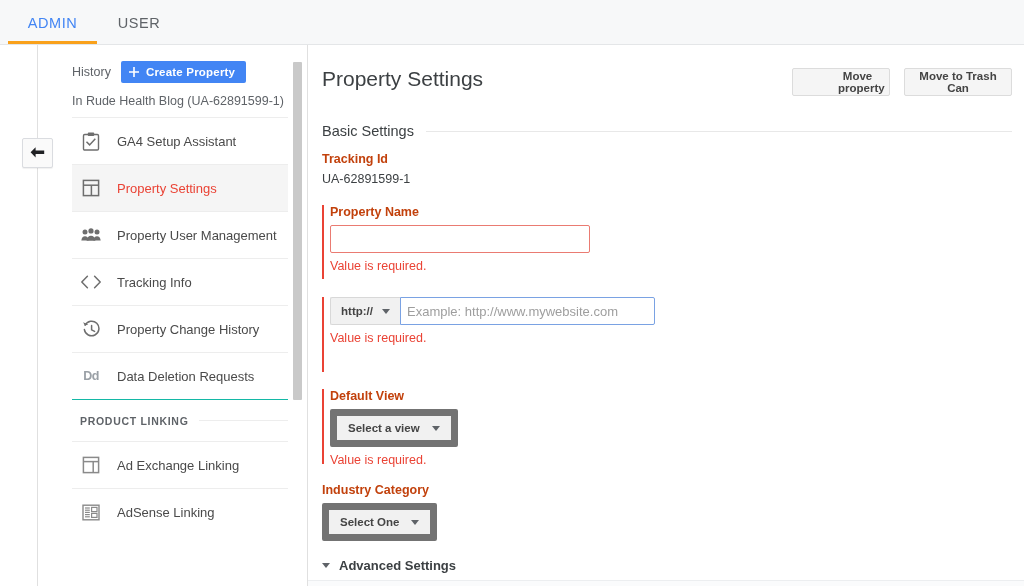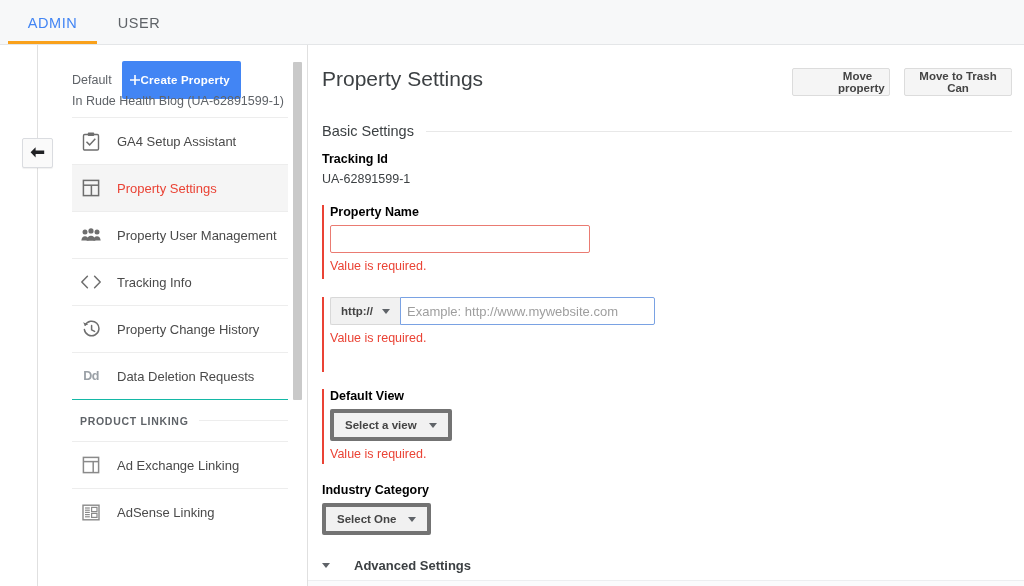--- a/index.html
+++ b/index.html
@@ -103,24 +103,25 @@
     gap: 10px;
   }
   .prop-label {
     font-size: 12.5px;
     color: #5f6368;
   }
   .create-btn {
     background: #4285f4;
     border: none;
     border-radius: 2px;
-    height: 38px;
+    height: 22px;
     padding: 0 11px 0 7px;
     display: flex;
     align-items: center;
+    gap: 6px;
     cursor: pointer;
     font-family: "Liberation Sans", sans-serif;
   }
   .create-btn .lbl {
     color: #ffffff;
     font-size: 11.5px;
     font-weight: bold;
     letter-spacing: 0.2px;
   }
   .plus-icon { display: block; }
@@ -281,21 +282,21 @@
     background: #e8e8e8;
   }
 
   .field {
     position: absolute;
     left: 14px;
   }
   .field-label {
     font-size: 12.5px;
     font-weight: bold;
-    color: #000000;
+    color: #c2410c;
     margin-bottom: 6px;
   }
   .field-value {
     font-size: 12.5px;
     color: #3c4043;
   }
   .req-bar {
     position: absolute;
     left: 0;
     top: 0;
@@ -352,21 +353,21 @@
     padding: 12px 6px;
     font-size: 13px;
     font-family: "Liberation Sans", sans-serif;
     color: #3c4043;
   }
   .url-input::placeholder { color: #9e9e9e; opacity: 1; }
 
   .select-btn {
     height: 28px;
     background: #f1f1f1;
-    border: 4px solid #737373;
+    border: 7px solid #737373;
     border-radius: 2px;
     display: inline-flex;
     align-items: center;
     gap: 12px;
     padding: 12px 11px;
     cursor: pointer;
   }
   .select-btn .sl {
     font-size: 11.5px;
     font-weight: bold;
@@ -380,21 +381,21 @@
     border-right: 4.5px solid transparent;
     border-top: 5px solid #5f6368;
   }
 
   .advanced {
     position: absolute;
     left: 14px;
     top: 513px;
     display: flex;
     align-items: center;
-    gap: 24px;
+    gap: 9px;
     cursor: pointer;
   }
   .advanced .adv-txt {
     font-size: 13px;
     font-weight: bold;
     color: #3c4043;
   }
   .adv-rule {
     position: absolute;
     left: 0;
@@ -431,21 +432,21 @@
   <div class="rail-line"></div>
   <div class="collapse-btn">
     <svg width="17" height="14" viewBox="0 0 17 14">
       <path d="M6.6 1.2 L1.6 6.3 L6.6 11.4 L6.6 8.1 L15.2 8.1 L15.2 4.5 L6.6 4.5 Z" fill="#202124"></path>
     </svg>
   </div>
 
   <div class="sidebar">
 
     <div class="prop-header">
-      <span class="prop-label">Default</span>
+      <span class="prop-label">History</span>
       <button class="create-btn">
         <svg class="plus-icon" width="12" height="12" viewBox="0 0 12 12">
           <path d="M5.2 1 H6.8 V5.2 H11 V6.8 H6.8 V11 H5.2 V6.8 H1 V5.2 H5.2 Z" fill="#ffffff"></path>
         </svg>
         <span class="lbl">Create Property</span>
       </button>
     </div>
 
     <div class="prop-sub">In Rude Health Blog (UA-62891599-1)</div>
 

